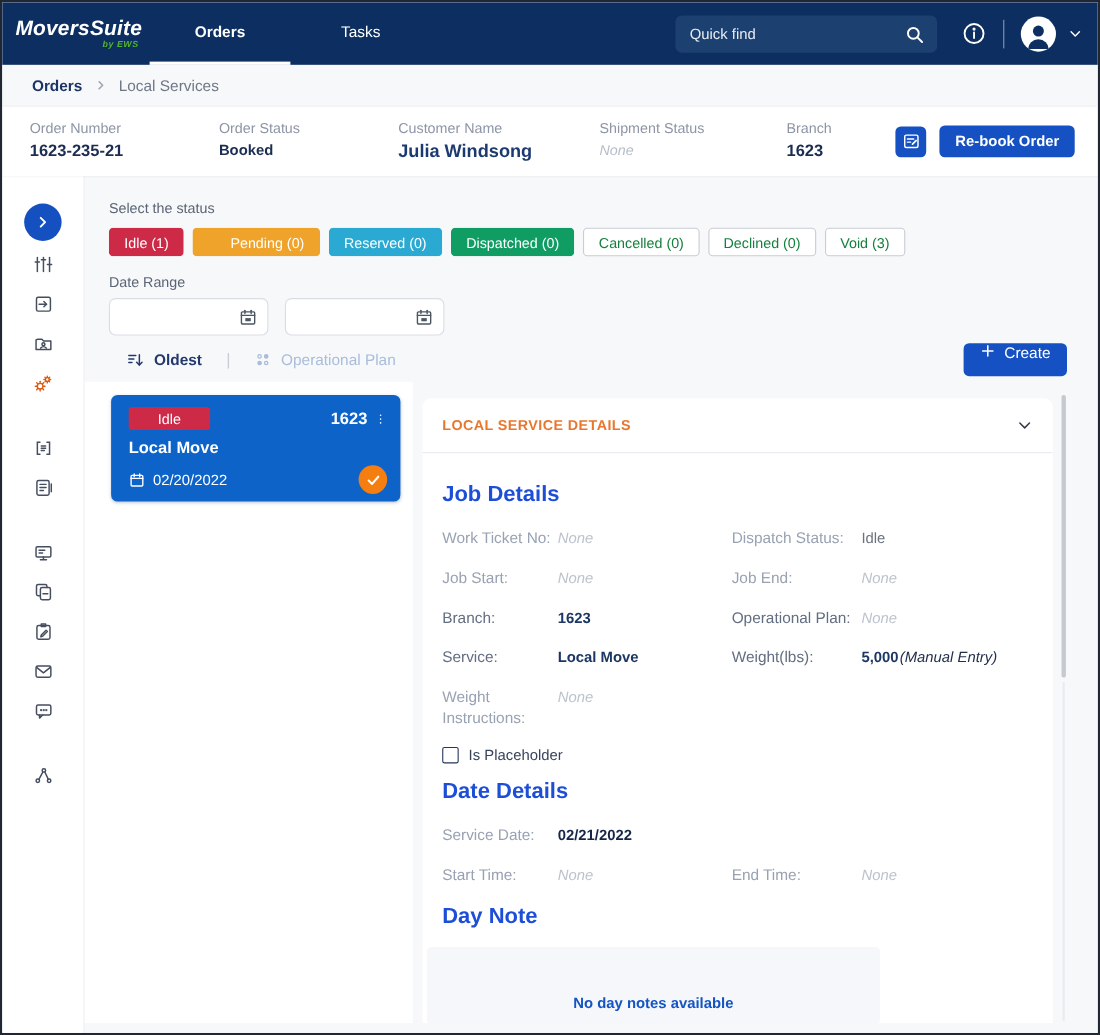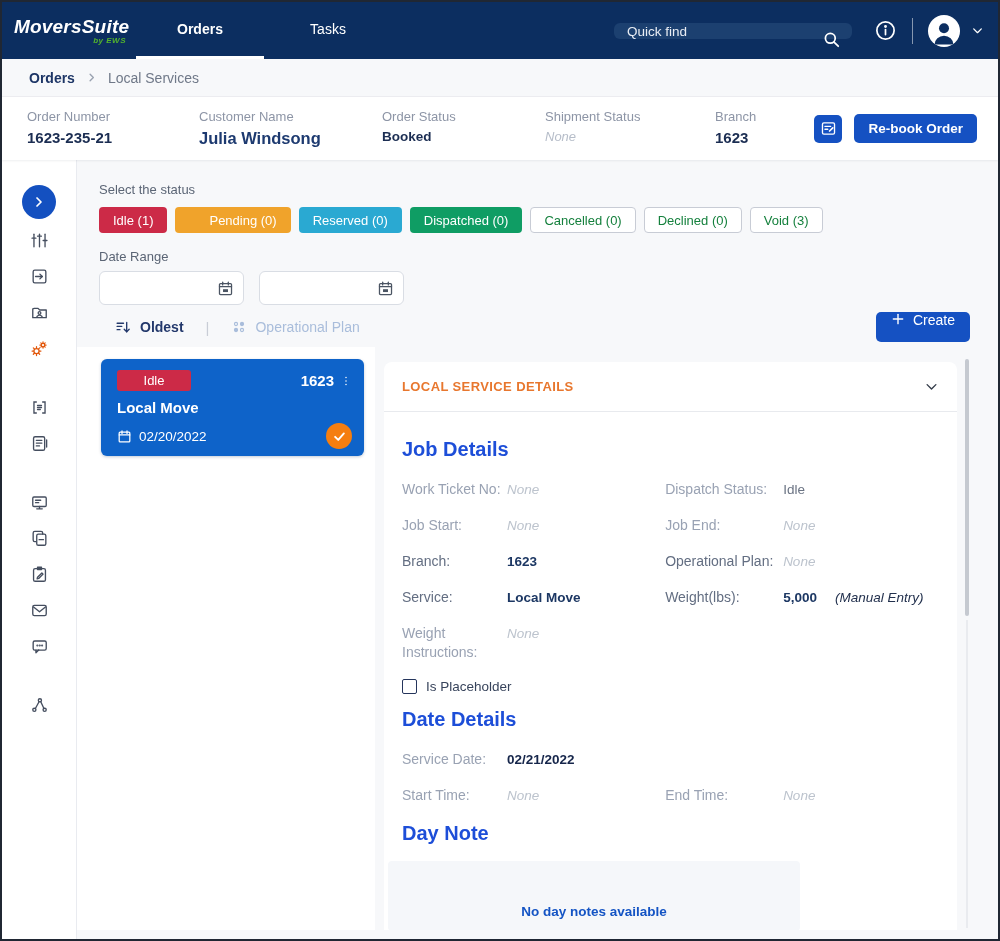--- a/index.html
+++ b/index.html
@@ -13,21 +13,21 @@
 
   
   .navbar { height: 57px; background: #0C2E60; display: flex; align-items: center; }
   .logo { margin-left: 12px; width: 116px; color: #fff; line-height: 1; }
   .logo-title { font-size: 19px; font-weight: bold; font-style: italic; letter-spacing: .2px; }
   .logo-byline { display: block; text-align: right; font-size: 8px; font-weight: bold; font-style: italic; color: #54B42D; margin-top: 1px; padding-right: 4px; letter-spacing: .5px; }
   .nav-tabs { display: flex; margin-left: 6px; height: 57px; }
   .nav-tab { width: 128px; display: flex; align-items: center; justify-content: center; color: #fff; font-size: 14px; border-bottom: 3px solid transparent; cursor: pointer; }
   .nav-tab.active { font-weight: bold; border-bottom-color: #fff; }
   .nav-search { position: relative; margin-left: auto; }
-  .nav-search input { width: 238px; height: 16px; background: #1C4070; border: none; border-radius: 6px; color: #fff; font-size: 13.5px; padding: 0 38px 0 13px; font-family: inherit; outline: none; }
+  .nav-search input { width: 238px; height: 34px; background: #1C4070; border: none; border-radius: 6px; color: #fff; font-size: 13.5px; padding: 0 38px 0 13px; font-family: inherit; outline: none; }
   .nav-search input::placeholder { color: #e9edf4; opacity: 1; }
   .search-ic { position: absolute; right: 11px; top: 8px; display: flex; cursor: pointer; }
   .info-btn { margin-left: 22px; display: flex; cursor: pointer; }
   .nav-divider { width: 1px; height: 26px; background: rgba(255,255,255,.5); margin-left: 15px; }
   .avatar { width: 32px; height: 32px; border-radius: 50%; background: #fff; margin-left: 15px; display: flex; align-items: flex-end; justify-content: center; overflow: hidden; cursor: pointer; }
   .nav-chevron { margin: 0 14px 0 11px; display: flex; cursor: pointer; }
 
   
   .breadcrumb { height: 38px; background: #f7f8fa; display: flex; align-items: center; padding-left: 27px; font-size: 14px; border-bottom: 1px solid #ededf1; }
   .bc-root { color: #1d3566; font-weight: bold; cursor: pointer; }
@@ -103,21 +103,21 @@
   .frow { display: flex; margin-bottom: 17px; align-items: flex-start; }
   .fpair { display: flex; align-items: flex-start; width: 49%; }
   .fpair.right { width: 51%; }
   .flbl { width: 105px; min-width: 105px; font-size: 14px; color: #99a2b3; line-height: 19px; }
   .fpair.right .flbl { width: 118px; min-width: 118px; }
   .flbl.dark { color: #636e82; }
   .fval { font-size: 13.5px; color: #1c3763; font-weight: bold; line-height: 19px; }
   .fval.none { color: #bcc3cd; font-style: italic; font-weight: normal; }
   .fval.muted { color: #6a7383; font-weight: normal; }
   .fval.datev { color: #15254a; }
-  .fnote { font-style: italic; font-weight: normal; color: #22304d; margin-left: 18px; font-size: 13.5px; }
+  .fnote { font-style: italic; font-weight: normal; color: #22304d; margin-left: 1px; font-size: 13.5px; }
   .cb-row { display: flex; align-items: center; gap: 9px; margin: 6px 0 14px 0; cursor: pointer; }
   .cb-box { width: 15px; height: 15px; border: 1.6px solid #25355c; border-radius: 2px; background: #fff; }
   .cb-label { font-size: 13.5px; color: #38445c; }
   .day-note-panel { margin: 16px 0 0 -14px; width: 412px; height: 70px; background: #F5F7FA; border-radius: 4px; display: flex; align-items: flex-end; justify-content: center; padding-bottom: 12px; }
   .day-note-text { color: #1454C4; font-size: 13.5px; font-weight: bold; }
 
   
   .v-scroll-thumb { position: absolute; left: 963px; top: 357px; width: 4px; height: 257px; background: #c5c9d0; border-radius: 2px; cursor: pointer; }
   .v-scroll-track { position: absolute; left: 964px; top: 618px; width: 2px; height: 308px; background: #e9ebef; }
 </style>
@@ -173,27 +173,27 @@
         </svg>
     </span>
     <span class="bc-current">Local Services</span>
   </div>
 
   <div class="order-bar">
     <div class="ob-field w1">
       <span class="ob-label">Order Number</span>
       <span class="ob-value">1623-235-21</span>
     </div>
+    <div class="ob-field w2">
+      <span class="ob-label">Order Status</span>
+      <span class="ob-value status">Booked</span>
+    </div>
     <div class="ob-field w3">
       <span class="ob-label">Customer Name</span>
       <span class="ob-value customer">Julia Windsong</span>
-    </div>
-    <div class="ob-field w2">
-      <span class="ob-label">Order Status</span>
-      <span class="ob-value status">Booked</span>
     </div>
     <div class="ob-field w4">
       <span class="ob-label">Shipment Status</span>
       <span class="ob-value none">None</span>
     </div>
     <div class="ob-field">
       <span class="ob-label">Branch</span>
       <span class="ob-value">1623</span>
     </div>
     <div class="ob-actions">

